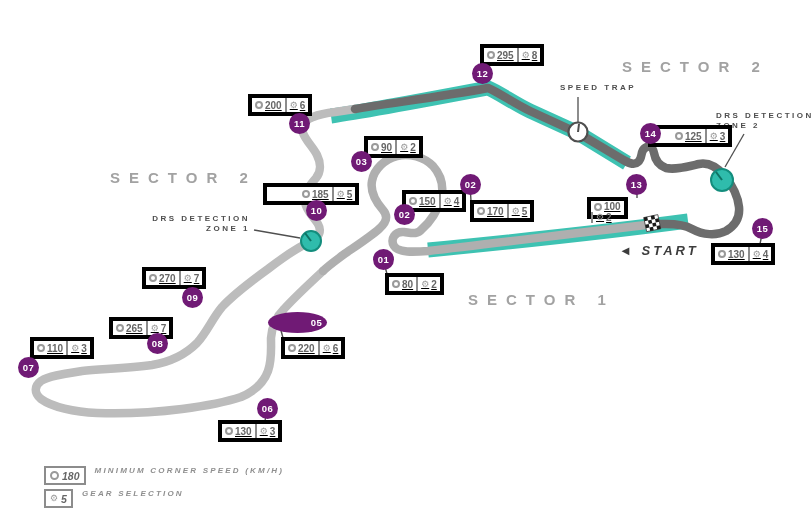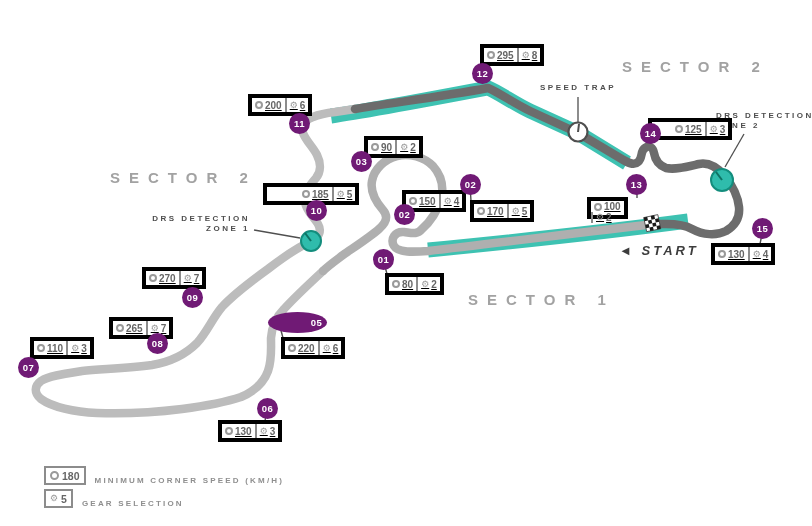--- a/index.html
+++ b/index.html
@@ -23,21 +23,21 @@
          display:inline-block;flex:none;}
   .gearglyph{font-size:9px;color:#9A9A9A;font-weight:normal;line-height:1;
              font-family:"DejaVu Sans",sans-serif;}
 
   .annot{position:absolute;font-size:8px;font-weight:bold;letter-spacing:2.5px;
          color:#4E4E4E;line-height:10px;white-space:nowrap;z-index:2;}
   .start-label{position:absolute;font-size:13px;font-weight:bold;letter-spacing:3px;
                color:#3D3D3D;z-index:2;font-style:italic;}
 
   .legend{position:absolute;left:44px;top:466px;z-index:3;}
-  .legend-row{display:flex;align-items:flex-end;margin-bottom:4px;}
+  .legend-row{display:flex;align-items:flex-start;margin-bottom:4px;font-style:italic;}
   .legend-box{display:flex;align-items:center;gap:3px;background:#fff;
               border:2px solid #8C8C8C;padding:1px 4px;height:13px;
               font-size:10.5px;font-weight:bold;color:#666;}
   .legend-text{margin-left:9px;font-size:8px;font-weight:bold;letter-spacing:2.2px;
                color:#8F8F8F;}
 </style>
 </head>
 <body>
 
 <div id="canvas">
@@ -260,42 +260,42 @@
   <div class="cbox" style="left:587px;top:197px;flex-direction:column;">
     <span class="cell">
         <span class="gauge"></span>
         <span>100</span>
       </span>
     <span class="cell gear">
         <span class="gearglyph">⚙</span>
         <span>2</span>
       </span>
   </div>
-  <div class="cbox" style="left:648px;top:118px;padding-left:20px;">
+  <div class="cbox" style="left:648px;top:125px;padding-left:20px;">
     <span class="cell">
         <span class="gauge"></span>
         <span>125</span>
       </span>
     <span class="cell gear">
         <span class="gearglyph">⚙</span>
         <span>3</span>
       </span>
   </div>
   <div class="cbox" style="left:711px;top:243px;">
     <span class="cell">
         <span class="gauge"></span>
         <span>130</span>
       </span>
     <span class="cell gear">
         <span class="gearglyph">⚙</span>
         <span>4</span>
       </span>
   </div>
 
-  <div class="annot" style="left:540px;top:83px;width:76px;text-align:right;">SPEED TRAP</div>
+  <div class="annot" style="left:560px;top:83px;width:76px;text-align:right;">SPEED TRAP</div>
 
   <div class="annot" style="right:562px;top:214px;text-align:right;">
     <div>DRS DETECTION</div>
     <div>ZONE 1</div>
   </div>
 
   <div class="annot" style="left:716px;top:111px;">
     <div>DRS DETECTION</div>
     <div>ZONE 2</div>
   </div>

